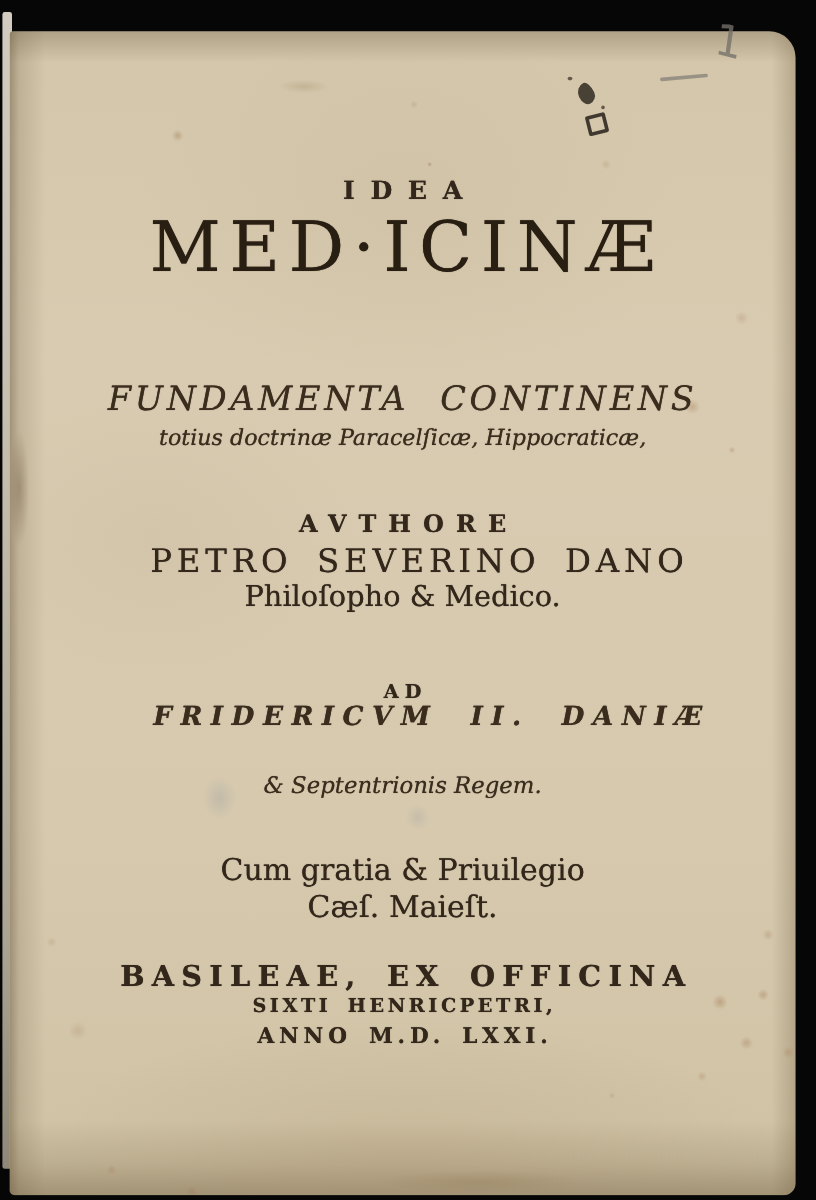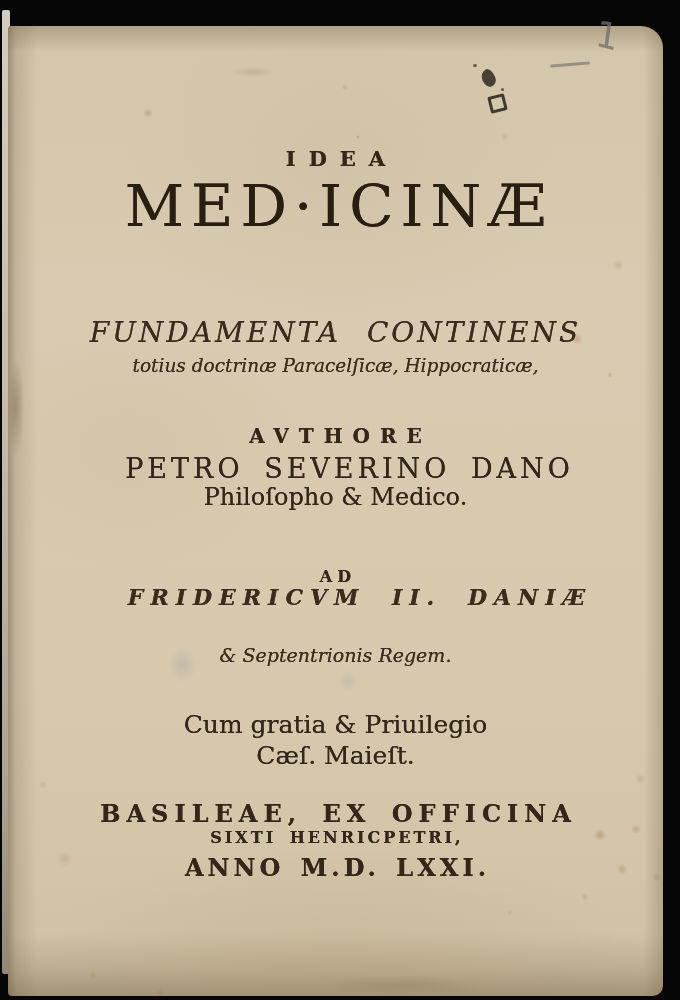--- a/index.html
+++ b/index.html
@@ -67,21 +67,21 @@
   .l-avthore     {top:400px;font-size:20px;letter-spacing:10px;text-indent:10px;font-weight:bold;}
   .l-petro       {top:429px;font-size:27px;letter-spacing:4px;text-indent:4px;word-spacing:8px;margin-left:12px;}
   .l-philosopho  {top:459px;font-size:24px;}
   .l-ad          {top:543px;font-size:16px;letter-spacing:5px;text-indent:5px;font-weight:bold;}
   .l-fridericvm  {top:560px;font-size:22px;letter-spacing:7px;text-indent:7px;word-spacing:12px;font-style:italic;font-weight:bold;color:#3a2d1d;padding-left:21px;}
   .l-septentrionis{top:588px;font-size:19px;font-style:italic;color:#3a2d1d;margin-top:32px;}
   .l-cumgratia   {top:686px;font-size:25px;}
   .l-caes        {top:717px;font-size:25px;}
   .l-basileae    {top:775px;font-size:24px;letter-spacing:6px;text-indent:6px;word-spacing:6px;font-weight:bold;}
   .l-sixti       {top:804px;font-size:16px;letter-spacing:3px;text-indent:3px;word-spacing:5px;font-weight:bold;}
-  .l-anno        {top:829px;font-size:24px;letter-spacing:4px;text-indent:4px;word-spacing:4px;font-weight:bold;}
+  .l-anno        {top:829px;font-size:18px;letter-spacing:4px;text-indent:4px;word-spacing:4px;font-weight:bold;}
 
   .pencil-one{
     position:absolute;left:592px;top:14px;width:30px;height:44px;
     color:#75706a;font-size:36px;font-family:"DejaVu Sans","Liberation Sans",sans-serif;
     transform:rotate(14deg) skewX(6deg);opacity:.78;text-align:center;line-height:44px;
   }
   .pencil-dash{
     position:absolute;left:550px;top:63px;width:40px;height:3px;background:#89847b;
     border-radius:2px;transform:rotate(-5deg);opacity:.8;
   }

